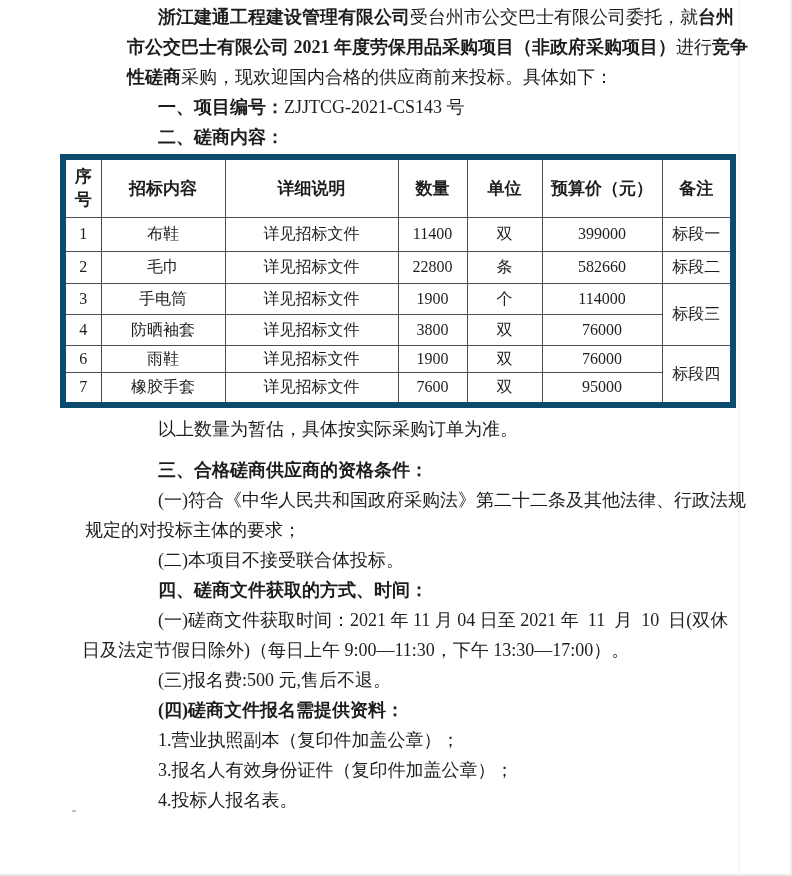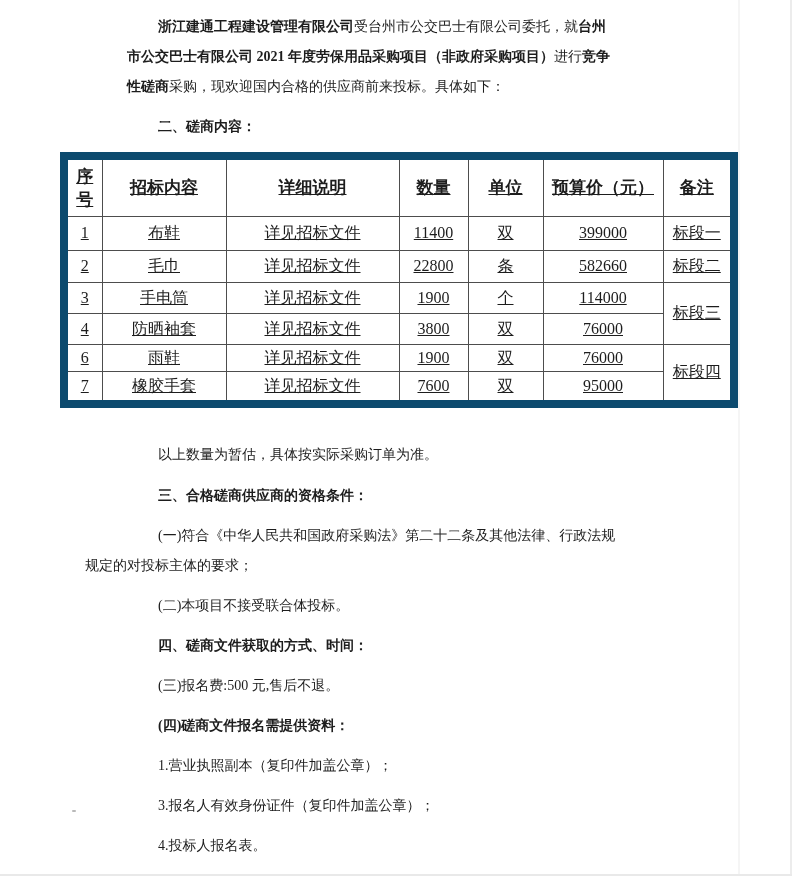--- a/index.html
+++ b/index.html
@@ -5,39 +5,38 @@
   html,body{margin:0;padding:0;background:#fff;}
   .page{
     position:relative;
     width:792px;height:876px;
     background:#ffffff;
     overflow:hidden;
     font-family:"Liberation Serif","DejaVu Serif",serif;
     color:#1d1d1d;
   }
   .para{
-    margin:10px;
+    margin:0;
     white-space:pre-wrap;
-    font-size:14px;
+    font-size:18px;
     line-height:30px;
   }
   .b{font-weight:700;}
   .intro{padding-top:2px;margin-left:127px;margin-right:38px;text-indent:31px;}
   .h1{margin-left:158px;}
-  .note{margin-left:158px;padding-top:22px;font-family:Liberation Mono, monospace;}
+  .note{margin-left:158px;padding-top:6px;}
   .mt{margin-top:11px;}
   .hang1{margin-left:85px;margin-right:40px;text-indent:73px;}
   .hang2{margin-left:82px;margin-right:40px;text-indent:76px;}
   table.t{
     border-collapse:collapse;
     table-layout:fixed;
     width:670px;
     margin:2px 0 0 60px;
-    border:8px solid #0c4a6e;
-    text-decoration:underline;
+    border:6px solid #0c4a6e;
   }
   .t th,.t td{
     border:1px solid #4d4d4d;
     text-align:center;
     vertical-align:middle;
     padding:0 2px;
     overflow:hidden;
   }
   .t th{font-size:17px;font-weight:700;line-height:23px;}
   .t td{font-size:16px;font-weight:400;line-height:20px;}
@@ -60,20 +59,21 @@
 </style>
 </head>
 <body>
 
 <div class="page">
 
   <p class="para intro"><span class="b">浙江建通工程建设管理有限公司</span><span>受台州市公交巴士有限公司委托，就</span><span class="b">台州
 市公交巴士有限公司 2021 年度劳保用品采购项目（非政府采购项目）</span><span>进行</span><span class="b">竞争
 性磋商</span><span>采购，现欢迎国内合格的供应商前来投标。具体如下：</span></p>
 
+  <p class="para h1"><span class="b">一、项目编号：</span><span>ZJJTCG-2021-CS143 号</span></p>
 
   <p class="para h1 b">二、磋商内容：</p>
 
   <table class="t">
     <colgroup>
       <col style="width:38px">
         <col style="width:124px">
         <col style="width:173px">
       <col style="width:69px">
         <col style="width:75px">
@@ -146,20 +146,22 @@
     </table>
 
   <p class="para note">以上数量为暂估，具体按实际采购订单为准。</p>
 
   <p class="para h1 b mt">三、合格磋商供应商的资格条件：</p>
   <p class="para hang1">(一)符合《中华人民共和国政府采购法》第二十二条及其他法律、行政法规
 规定的对投标主体的要求；</p>
   <p class="para h1">(二)本项目不接受联合体投标。</p>
 
   <p class="para h1 b">四、磋商文件获取的方式、时间：</p>
+  <p class="para hang2">(一)磋商文件获取时间：2021 年 11 月 04 日至 2021 年  11  月  10  日(双休
+日及法定节假日除外)（每日上午 9:00—11:30，下午 13:30—17:00）。</p>
   <p class="para h1">(三)报名费:500 元,售后不退。</p>
   <p class="para h1 b">(四)磋商文件报名需提供资料：</p>
 
   <p class="para h1">1.营业执照副本（复印件加盖公章）；</p>
   <p class="para h1">3.报名人有效身份证件（复印件加盖公章）；</p>
   <p class="para h1">4.投标人报名表。</p>
 
   <div class="scan-line-right"></div>
   <div class="scan-edge-right"></div>
   <div class="scan-edge-bottom"></div>

